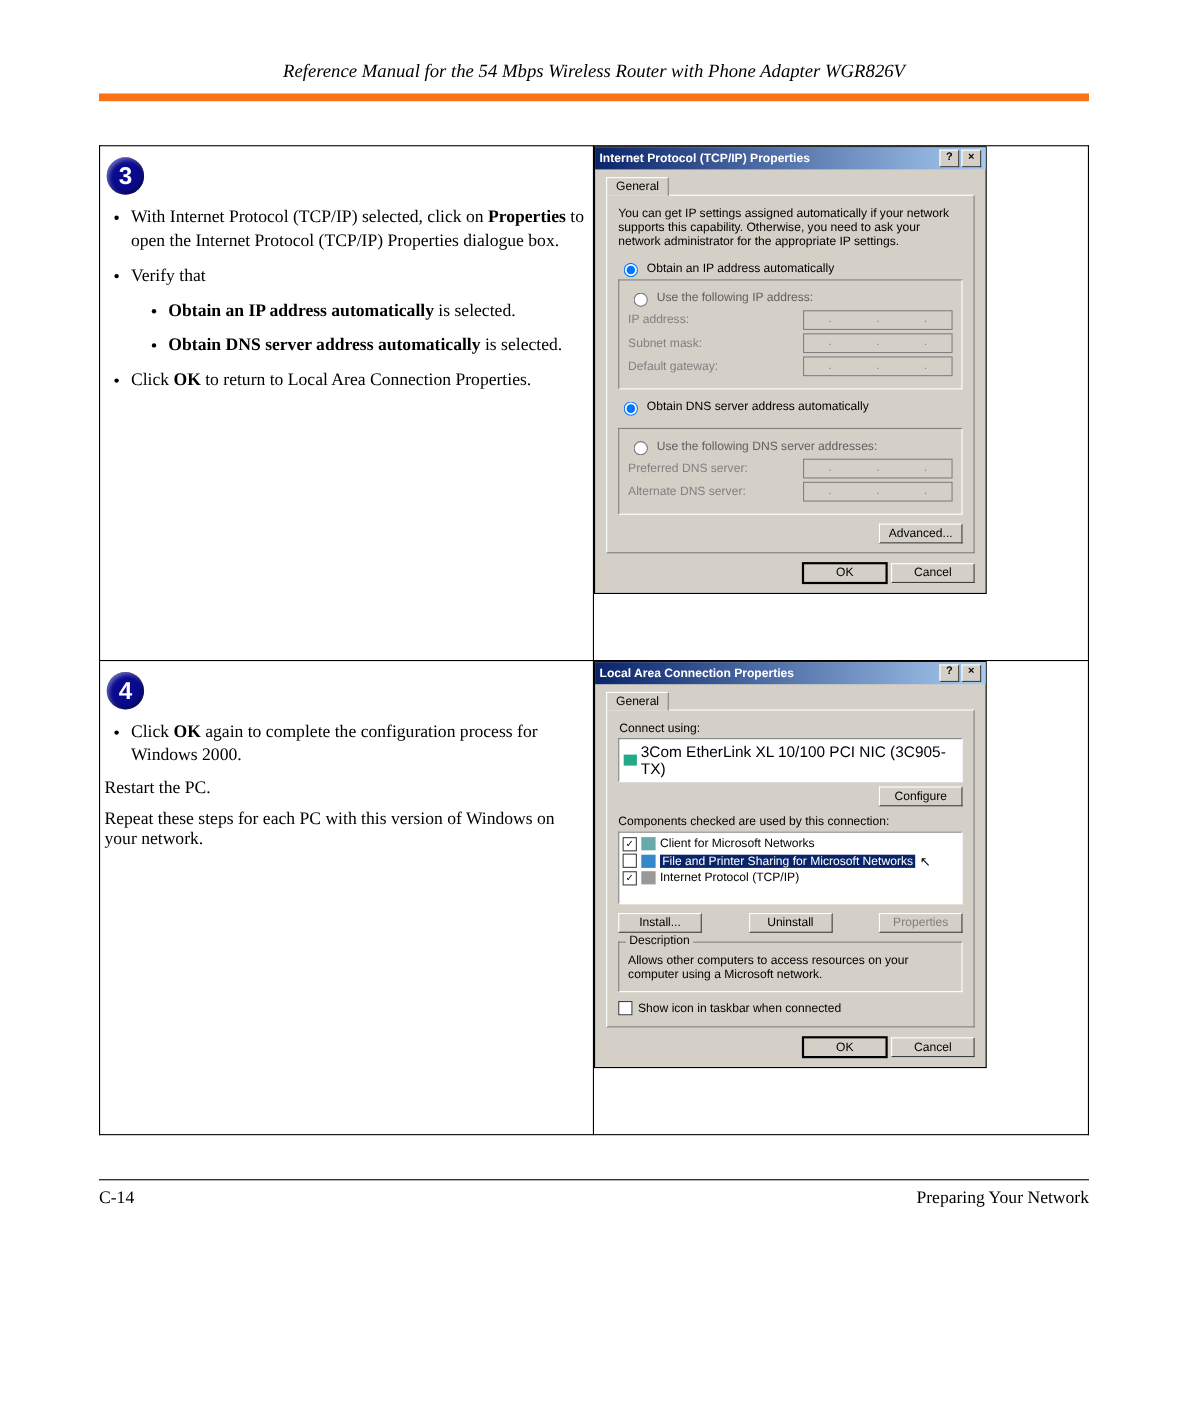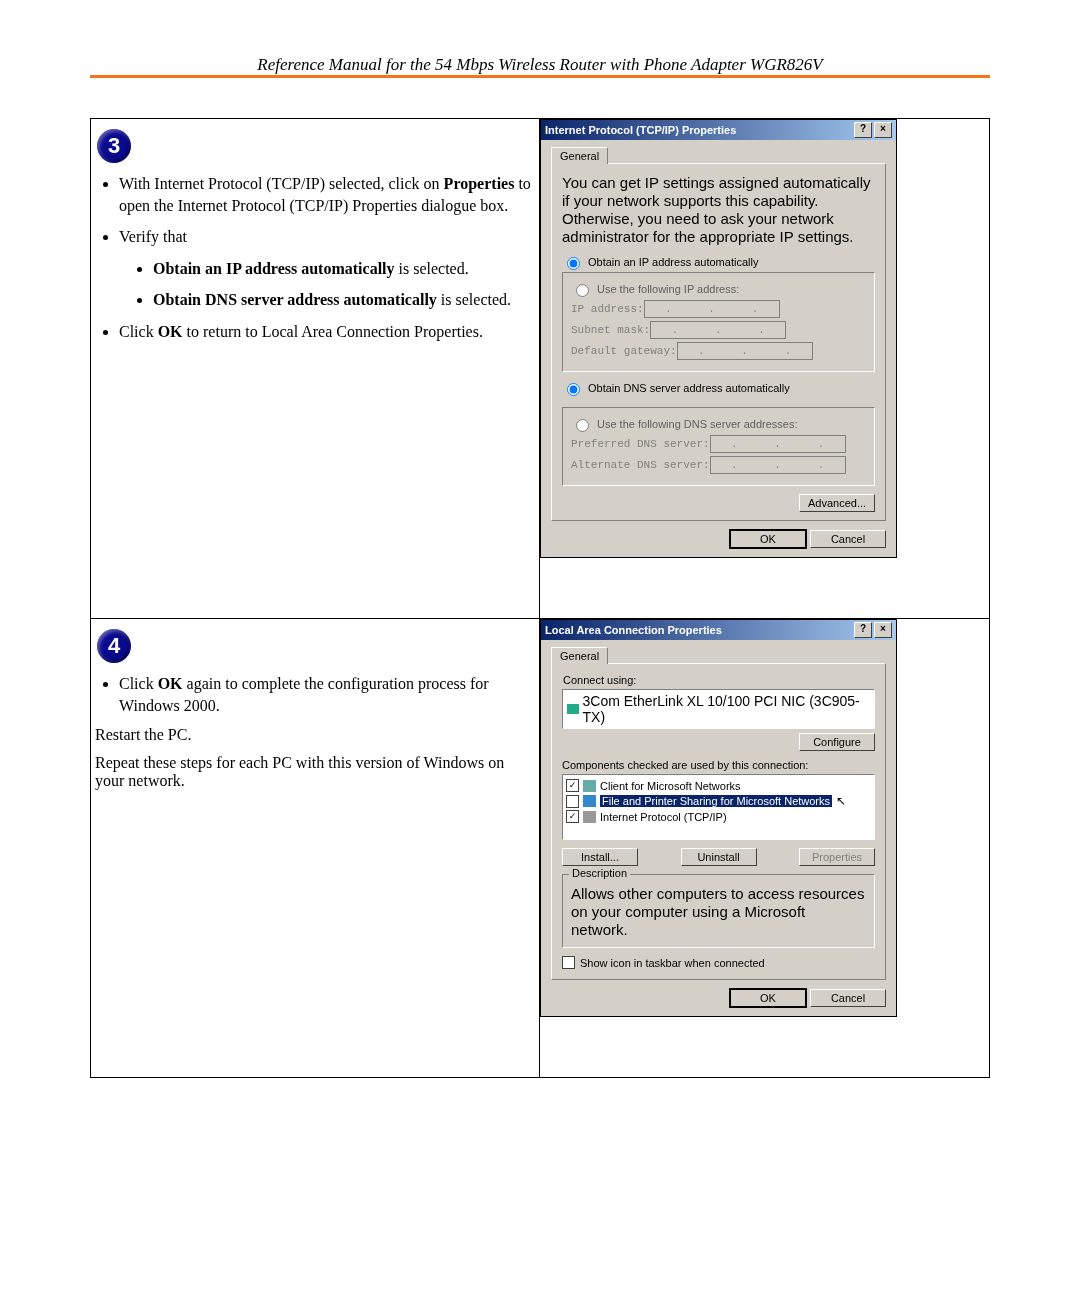--- a/index.html
+++ b/index.html
@@ -10,21 +10,22 @@
     color: #000;
     width: 1080px;
   }
   .page {
     padding: 55px 90px 40px 90px;
   }
   .doc-header {
     font-style: italic;
     text-align: center;
     font-size: 17px;
-    border-bottom: 3px solid #f97316;
+    padding-bottom: 10px;
+    border-bottom: 7px solid #f97316;
     margin-bottom: 40px;
   }
   .outer-table {
     width: 100%;
     border: 1px solid #000;
     border-collapse: collapse;
   }
   .outer-table td.instr-cell { vertical-align: top; width: 440px; border:1px solid #000; padding: 6px 4px 6px 4px; }
   .outer-table td.scr-cell  { vertical-align: top; border:1px solid #000; padding: 0; background:#fff; }
 
@@ -70,28 +71,28 @@
   .tab {
     display:inline-block; background:#d4d0c8;
     border:1px solid #fff; border-bottom:none;
     border-right-color:#808080; padding:2px 8px; font-size:11px;
     position:relative; top:1px;
   }
   .tabpane {
     border:1px solid #fff; border-right-color:#808080; border-bottom-color:#808080;
     background:#d4d0c8; padding:8px 10px;
   }
-  .desc-text { font-size:15px; margin:2px 0 8px 0; line-height:1.2; }
+  .desc-text { font-size:11px; margin:2px 0 8px 0; line-height:1.2; }
   .group {
     border:1px solid #808080; border-right-color:#fff; border-bottom-color:#fff;
     padding: 6px 8px 8px 8px; margin: 4px 0 8px 0; position:relative;
   }
   .group-legend { position:absolute; top:-8px; left:6px; background:#d4d0c8; padding:0 3px; font-size:11px;}
   .radio-row, .chk-row { display:flex; align-items:center; gap:5px; margin:2px 0; font-size:11px;}
-  .field-row { display:flex; align-items:center; margin:3px 0; font-size:11px;font-family:Liberation Mono, monospace;}
+  .field-row { display:flex; align-items:center; justify-content:space-between; margin:3px 0; font-size:11px;}
   .field-row .lbl { color:#808080; }
   .ipbox {
     width: 130px; height:16px; background:#fff; border:1px solid #808080;
     display:flex; align-items:center; justify-content:space-around; color:#a0a0a0; font-size:10px;
     padding: 0 2px;
   }
   .ipbox span { color:#808080;}
   .ipbox.disabled { background:#d4d0c8; }
   .w2kbtn {
     background:#d4d0c8; border:1px solid #fff;
@@ -292,30 +293,34 @@
                 <span class="w2kbtn">Install...</span>
                 <span class="w2kbtn">Uninstall</span>
                 <span class="w2kbtn disabled">Properties</span>
               </div>
 
               <div class="group">
                 <span class="group-legend">Description</span>
                 <div class="desc-text" style="margin:4px 0 0 0;">Allows other computers to access resources on your computer using a Microsoft network.</div>
               </div>
 
-              <div class="chk-row" style="margin-top:6px;">
+              <div class="chk-row" style="margin-top:6px;align-items:flex-end;">
                 <span class="cb"></span>
                 <span>Show icon in taskbar when connected</span>
               </div>
             </div>
             <div class="btnrow" style="margin-top:8px;">
               <span class="w2kbtn" style="border:2px solid #000;">OK</span>
               <span class="w2kbtn">Cancel</span>
             </div>
           </div>
         </div>
         <div style="height:60px;"></div>
       </td>
     </tr>
   </tbody>
     </table>
 
+  <div class="doc-footer">
+    <span>C-14</span>
+    <span>Preparing Your Network</span>
+  </div>
 </div>
 
 </body></html>

